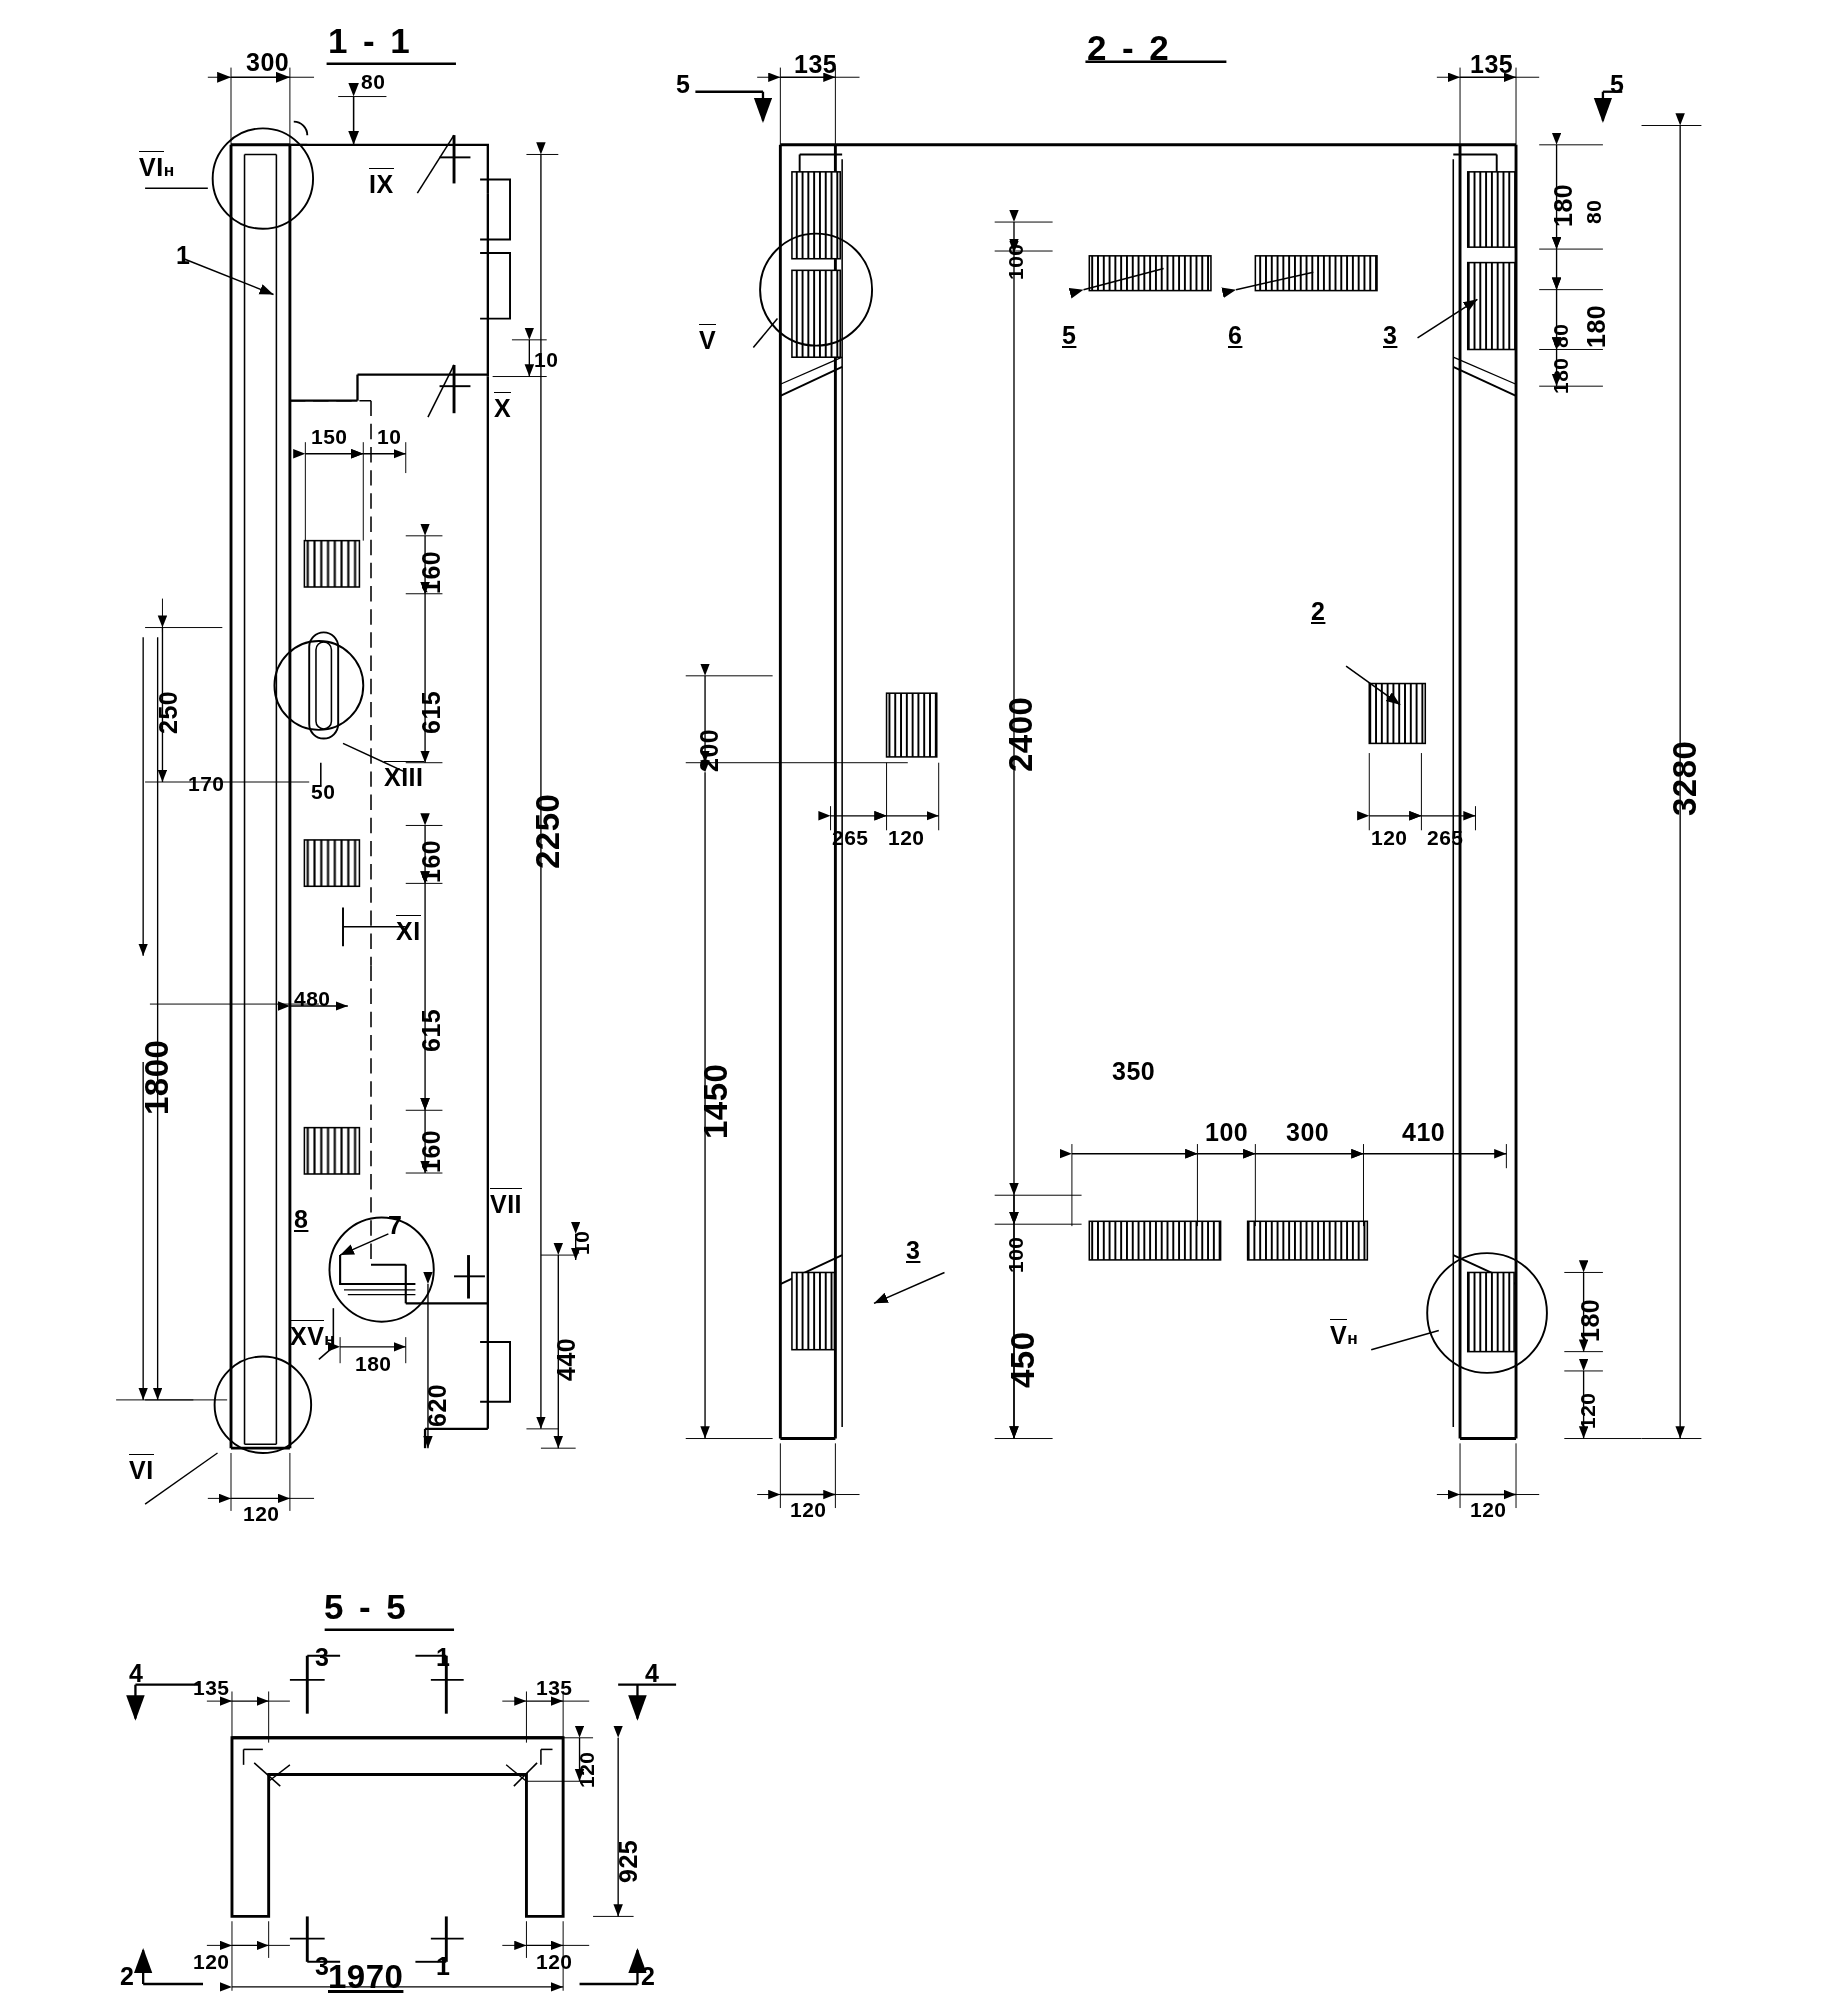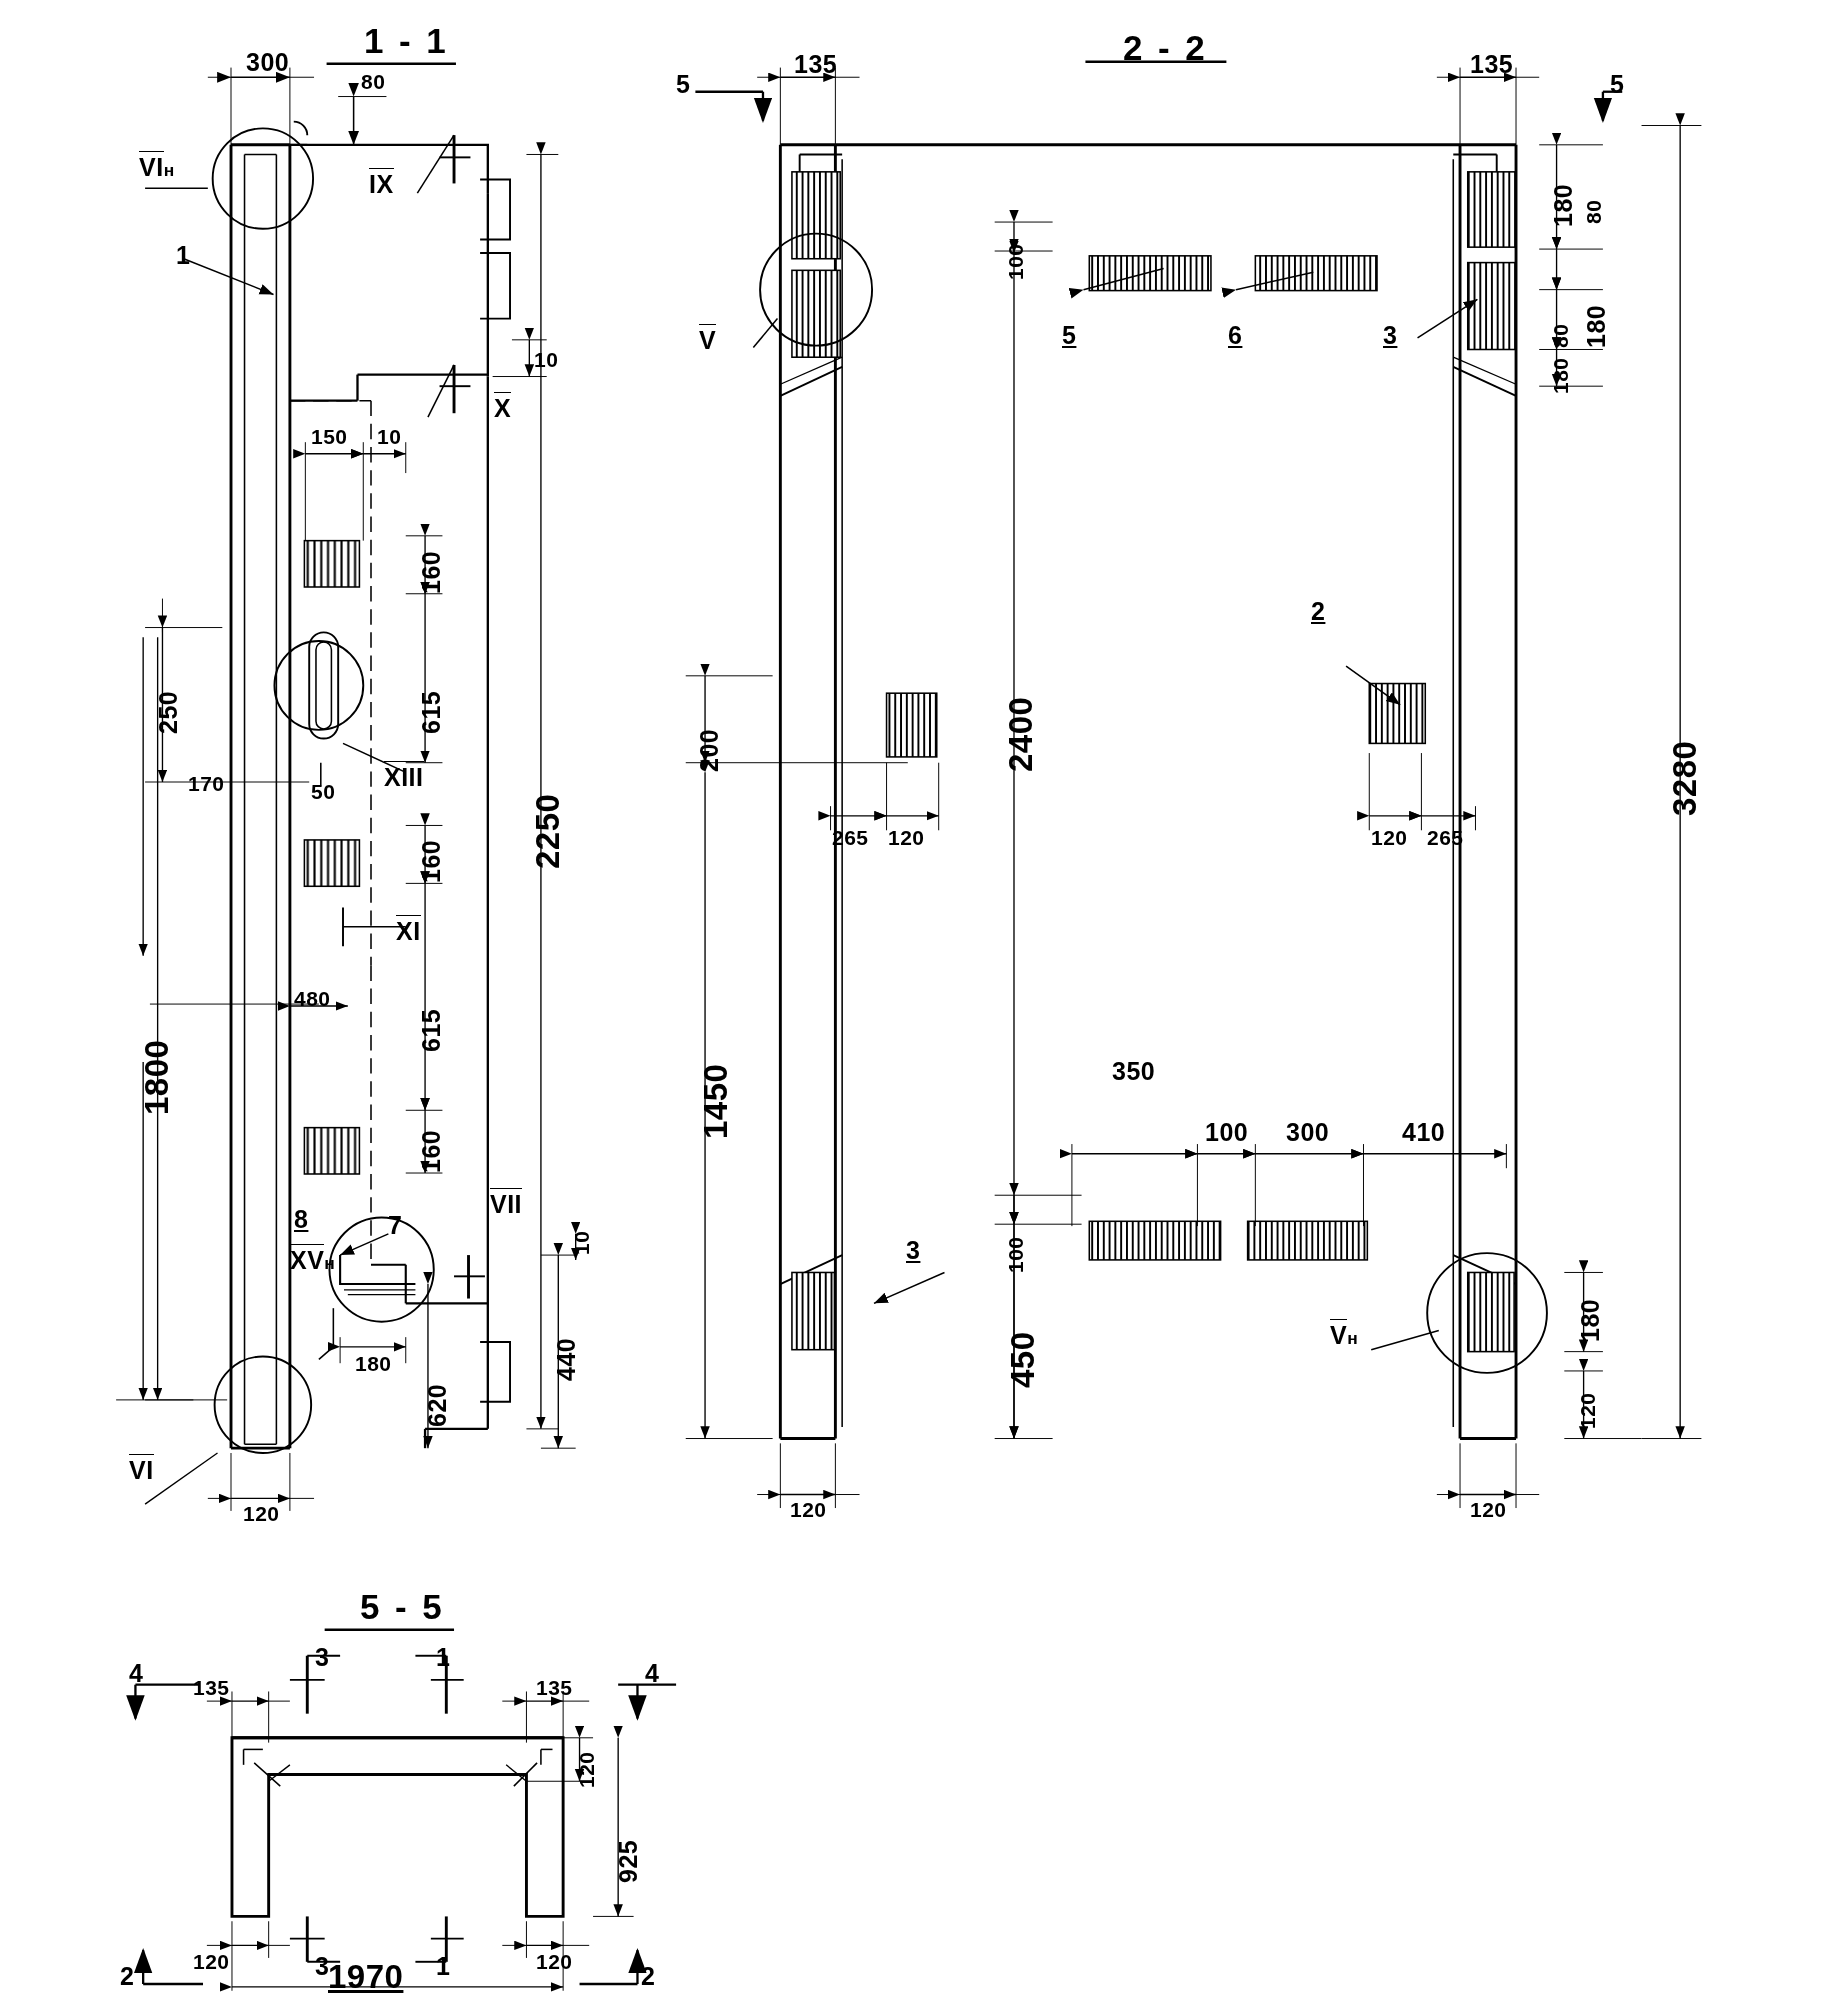--- a/index.html
+++ b/index.html
@@ -31,21 +31,21 @@
     position: absolute;
     font-family: "Liberation Sans", sans-serif;
     font-size: 25px;
     font-weight: 700;
     color: #000;
     white-space: nowrap;
     letter-spacing: 0.5px;
   }
   .lbl.small { font-size: 21px; }
   .lbl.big { font-size: 33px; }
-  .lbl.title { font-size: 35px; letter-spacing: 2.9px; margin-left: 36px; }
+  .lbl.title { font-size: 35px; letter-spacing: 2.9px; }
   .rot {
     transform: rotate(-90deg);
     transform-origin: left top;
   }
   .ul { text-decoration: underline; }
   .ov {
     border-top: 1.9px solid #000;
     padding-top: 1px;
   }
   .sub { font-size: 17.4px; vertical-align: baseline; }
@@ -468,21 +468,21 @@
   <div class="lbl" style="left:176px; top:241px;">1</div>
   <div class="lbl" style="left:388px; top:1211px;">7</div>
   <div class="lbl ul" style="left:294px; top:1205px;">8</div>
 
   <div class="lbl" style="left:139px; top:153px;"><span class="ov">VI</span><span class="sub">н</span></div>
   <div class="lbl" style="left:369px; top:170px;"><span class="ov">IX</span></div>
   <div class="lbl" style="left:494px; top:394px;"><span class="ov">X</span></div>
   <div class="lbl" style="left:384px; top:763px;"><span class="ov">XIII</span></div>
   <div class="lbl" style="left:396px; top:917px;"><span class="ov">XI</span></div>
   <div class="lbl" style="left:490px; top:1190px;"><span class="ov">VII</span></div>
-  <div class="lbl" style="left:290px; top:1246px;"><span class="ov">XV</span><span class="sub">н</span></div>
+  <div class="lbl" style="left:290px; top:1322px;"><span class="ov">XV</span><span class="sub">н</span></div>
   <div class="lbl" style="left:129px; top:1456px;"><span class="ov">VI</span></div>
 
   <div class="lbl title" style="left:1087px; top:28px;">2 - 2</div>
 
   <div class="lbl" style="left:794px; top:50px;">135</div>
   <div class="lbl" style="left:1470px; top:50px;">135</div>
 
   <div class="lbl rot" style="left:1549px; top:227px;">180</div>
   <div class="lbl small rot" style="left:1582px; top:224px;">80</div>
   <div class="lbl small rot" style="left:1549px; top:348px;">80</div>

